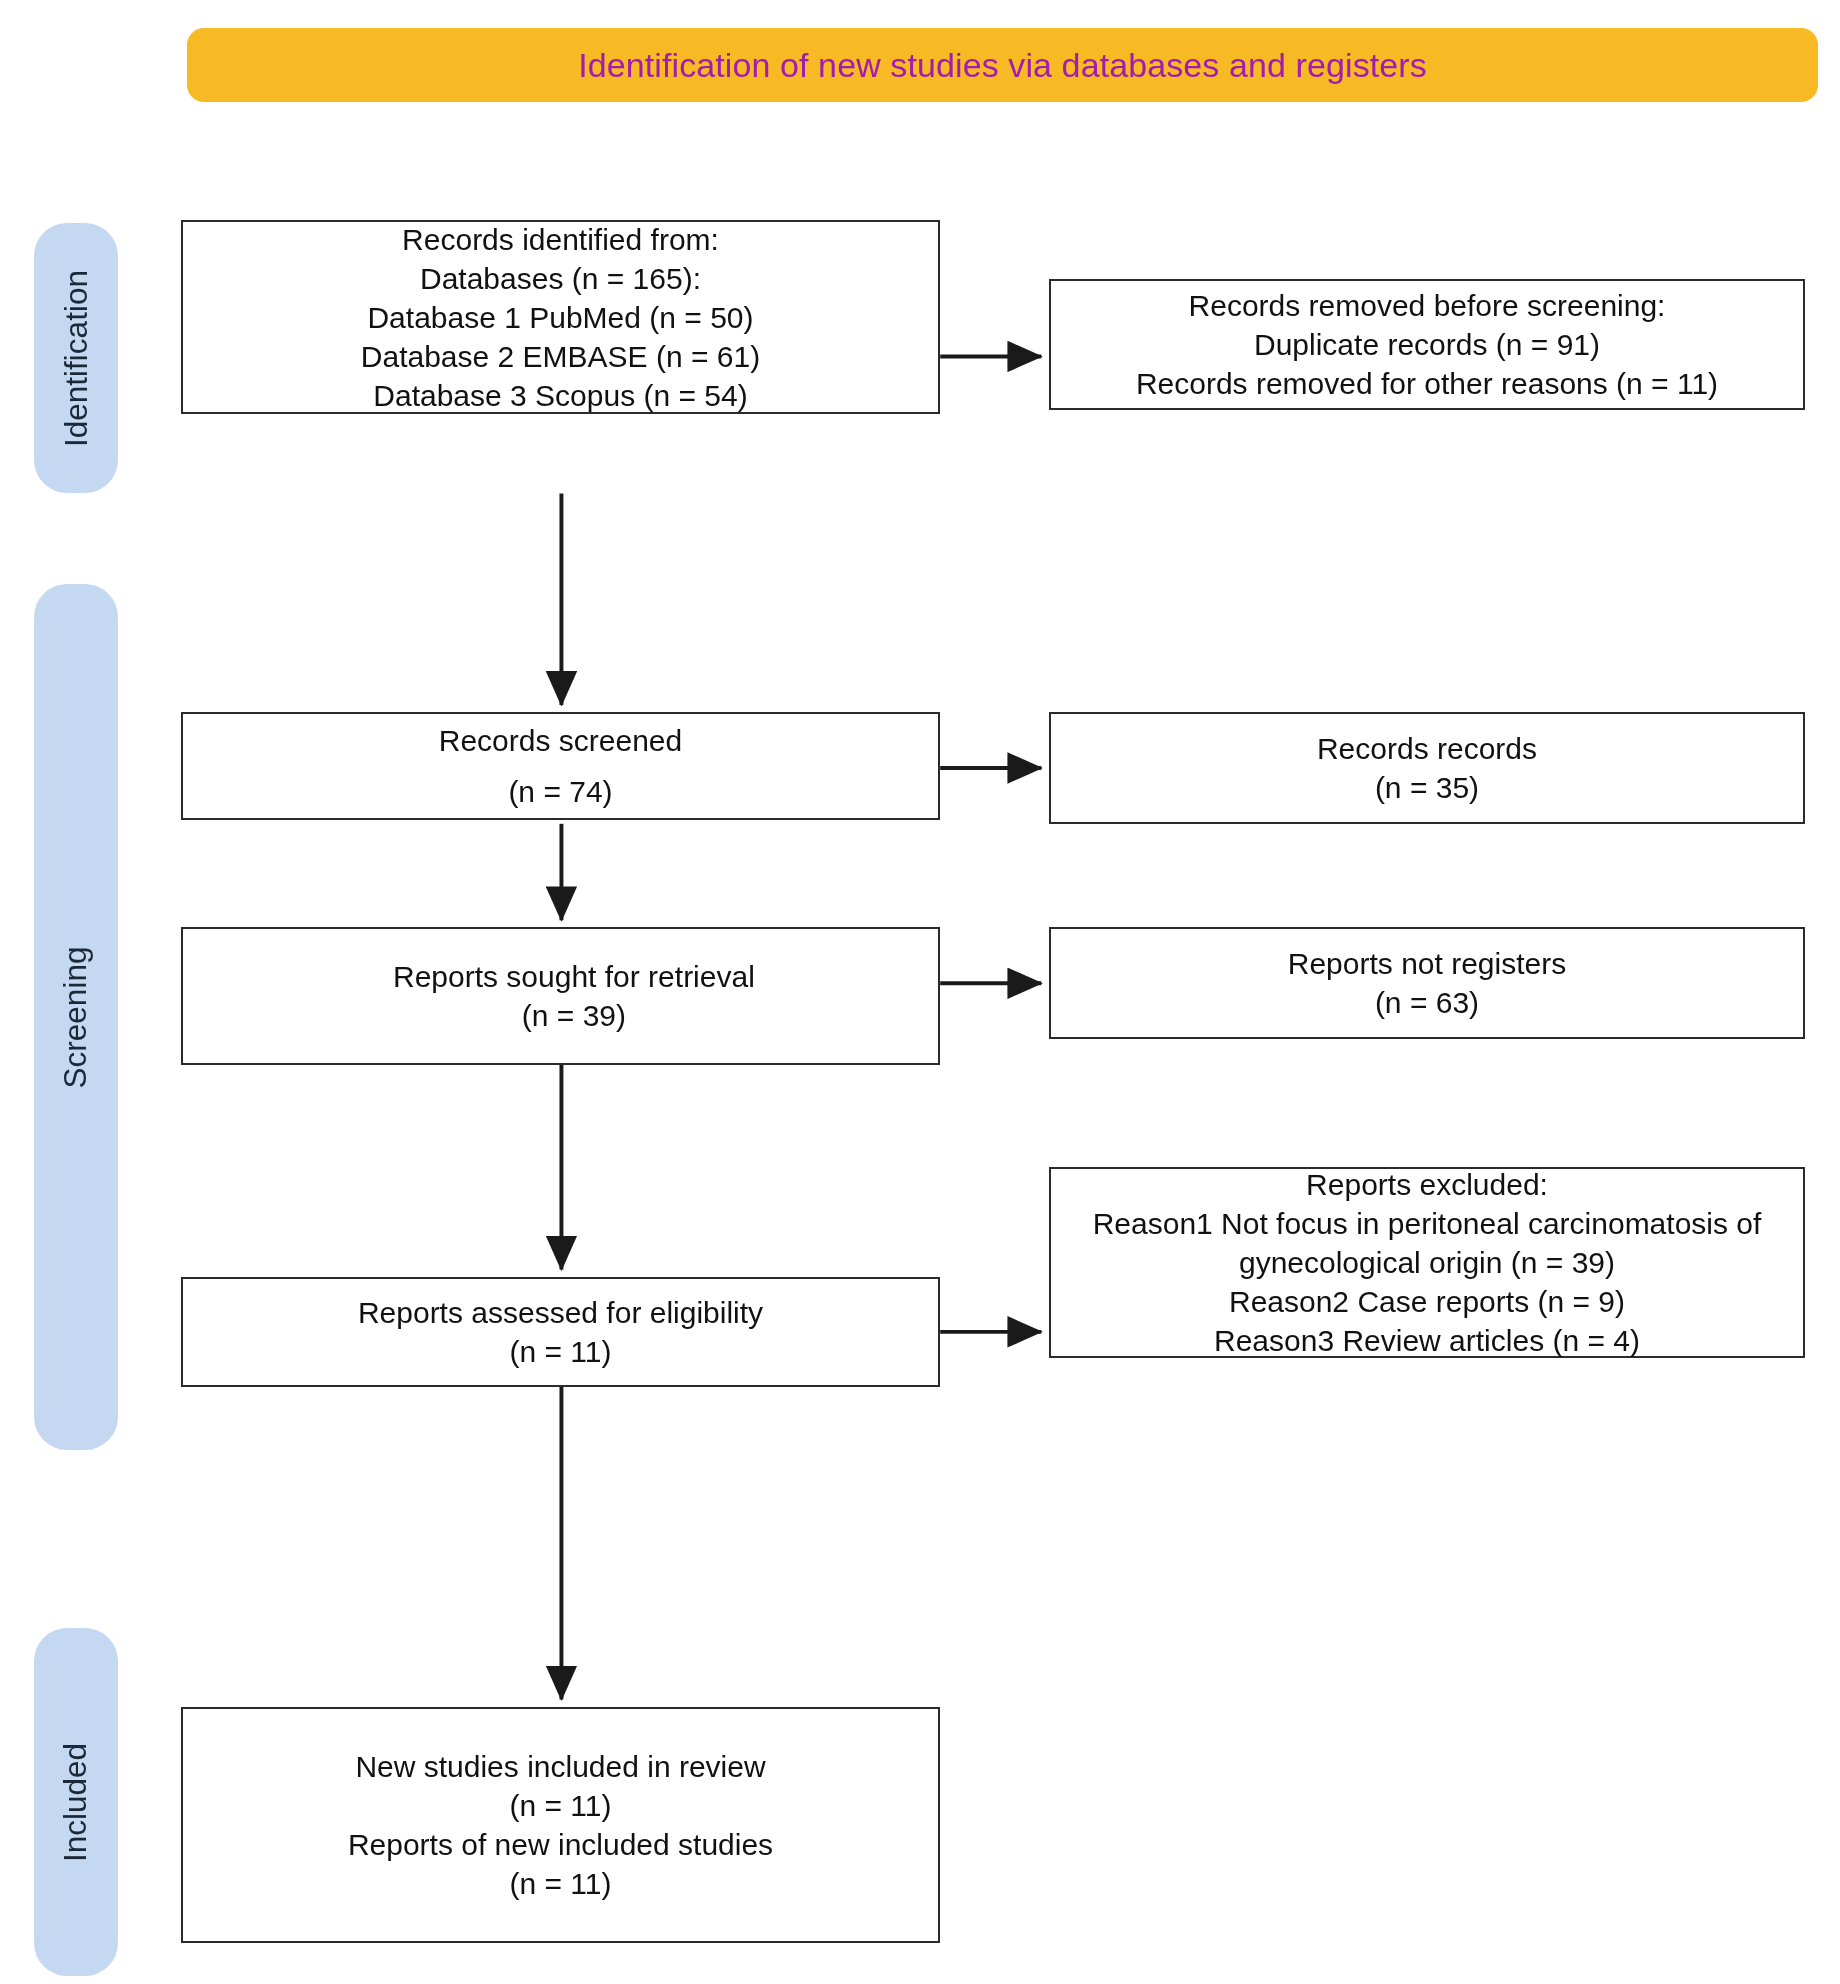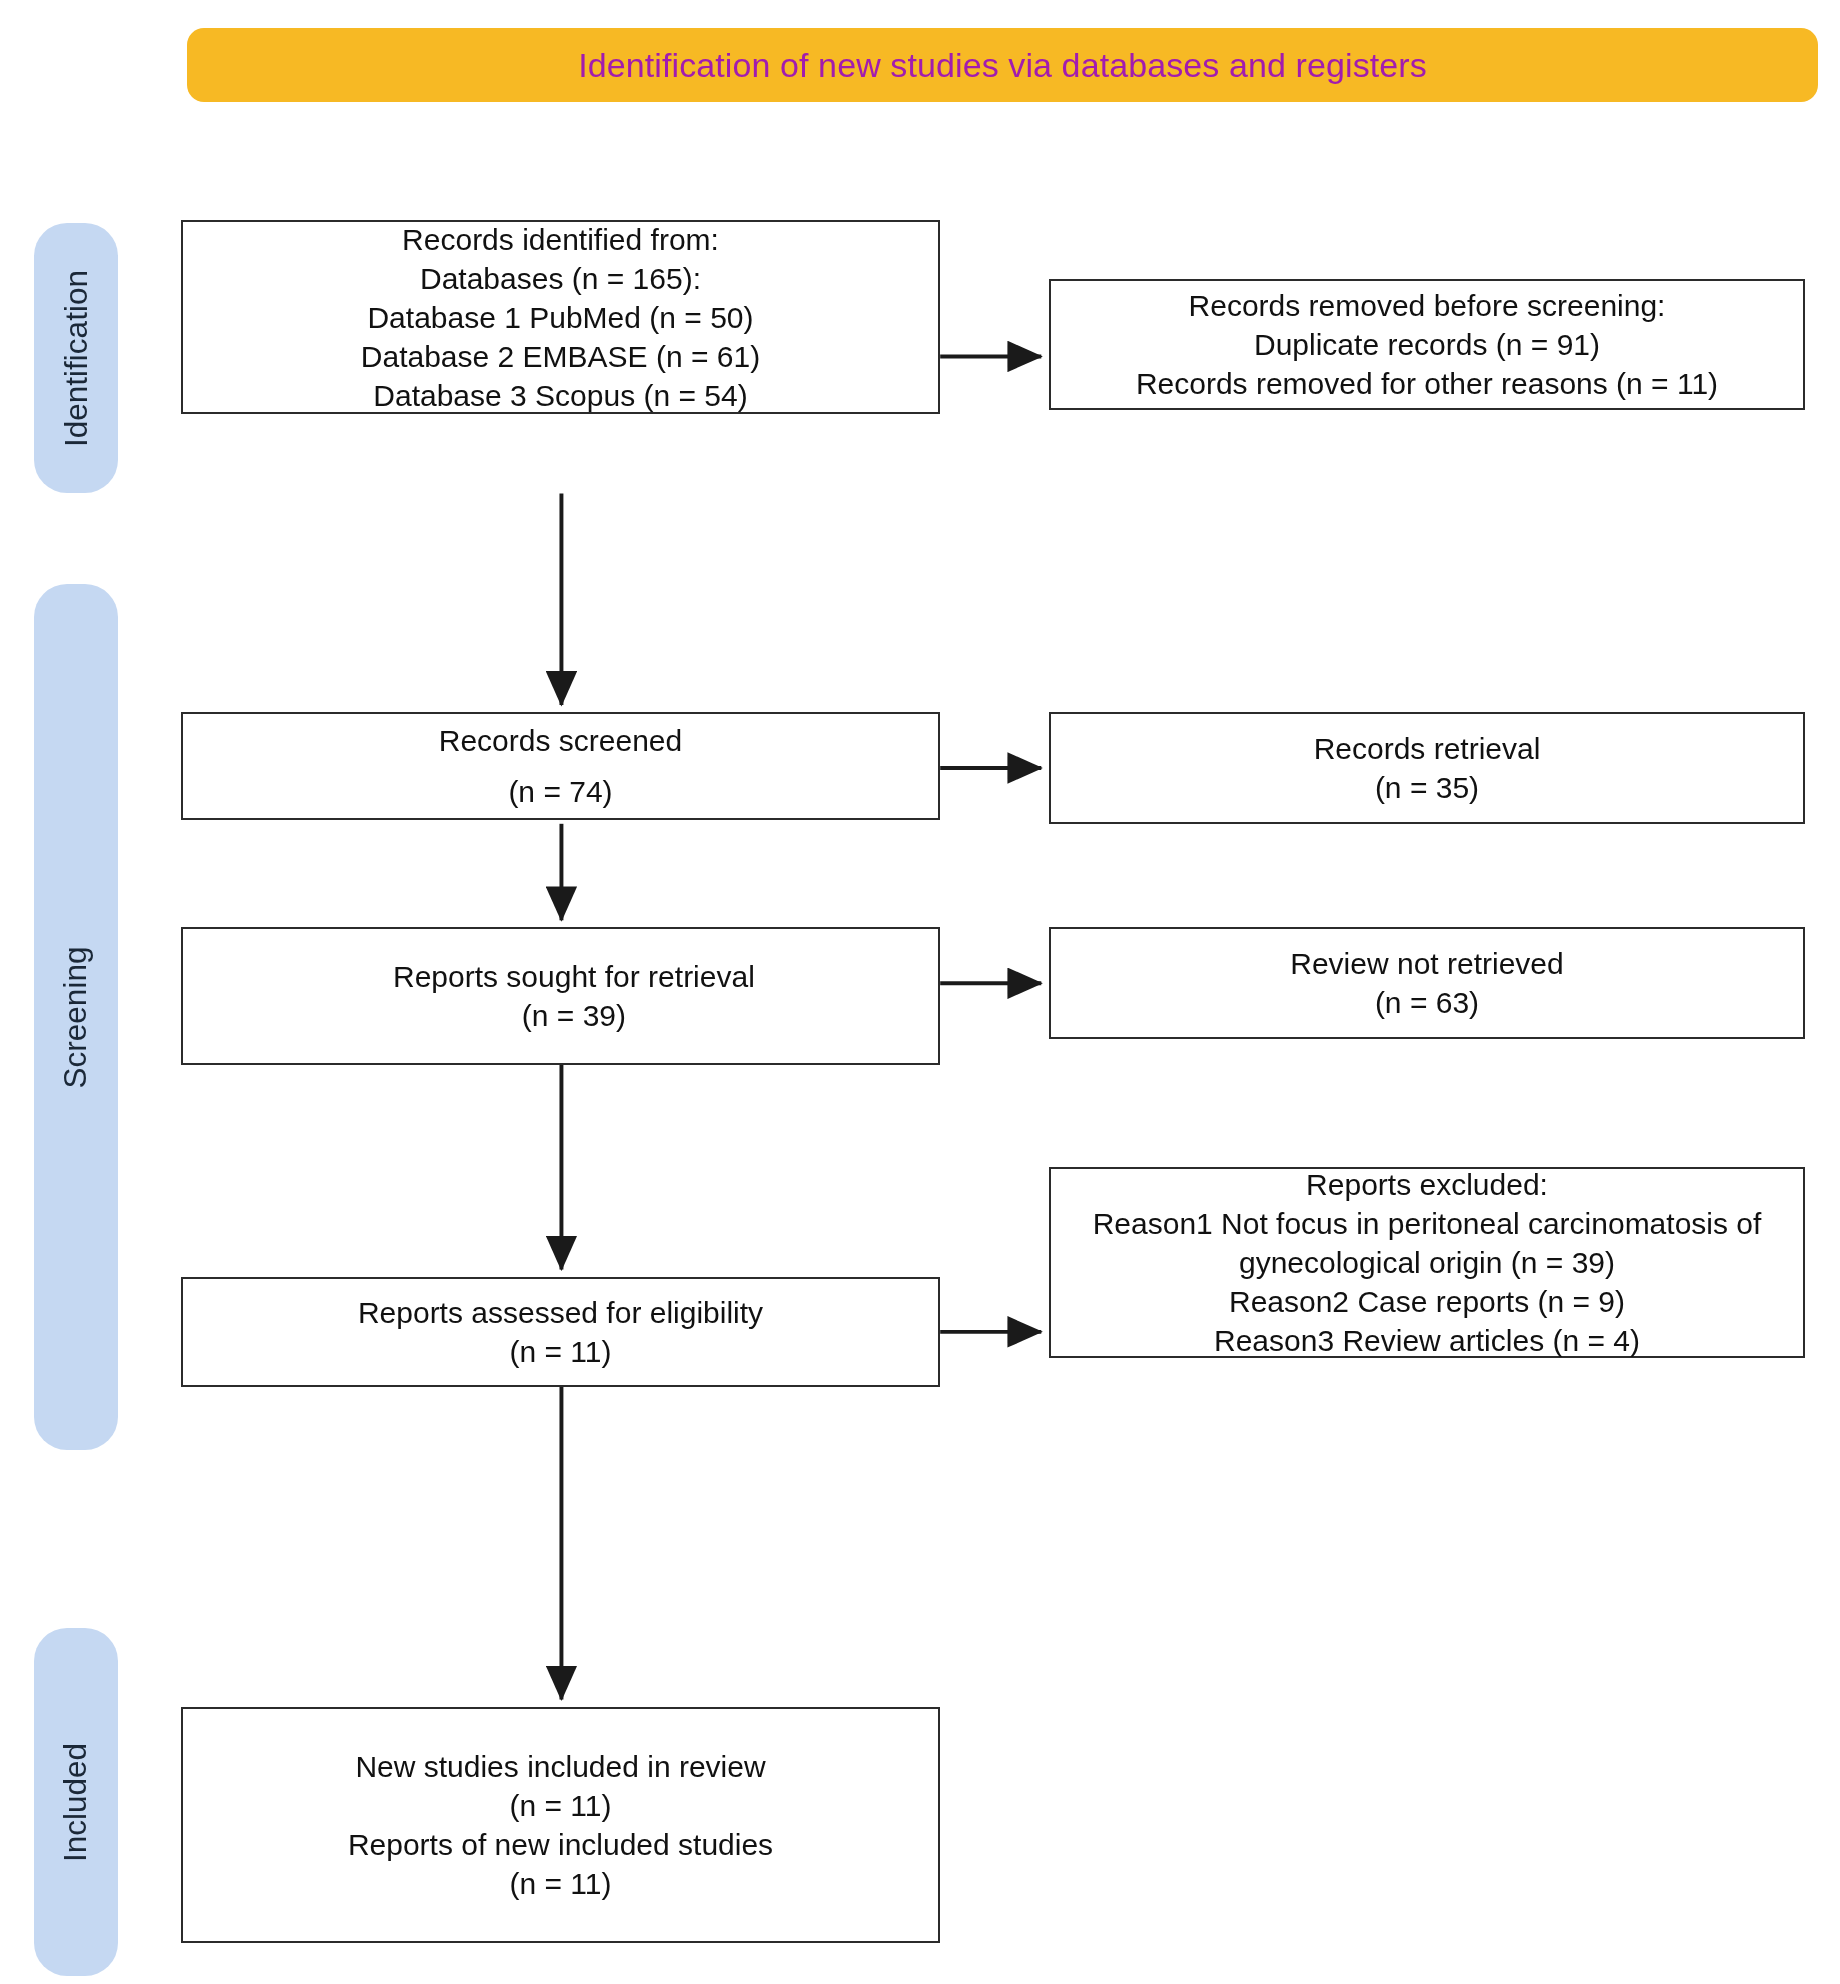--- a/index.html
+++ b/index.html
@@ -180,26 +180,26 @@
     <div class="line">(n = 11)</div>
   </div>
 
   <div class="box" id="box-removed">
     <div class="line">Records removed before screening:</div>
     <div class="line">Duplicate records (n = 91)</div>
     <div class="line">Records removed for other reasons (n = 11)</div>
   </div>
 
   <div class="box" id="box-excluded">
-    <div class="line">Records retrieval</div>
+    <div class="line">Records records</div>
     <div class="line">(n = 35)</div>
   </div>
 
   <div class="box" id="box-notretrieved">
-    <div class="line">Review not retrieved</div>
+    <div class="line">Reports not registers</div>
     <div class="line">(n = 63)</div>
   </div>
 
   <div class="box wrap" id="box-repexcluded">
     <div class="line">Reports excluded:</div>
     <div class="line">Reason1 Not focus in peritoneal carcinomatosis of gynecological origin (n = 39)</div>
     <div class="line">Reason2 Case reports (n = 9)</div>
     <div class="line">Reason3 Review articles (n = 4)</div>
   </div>
 

